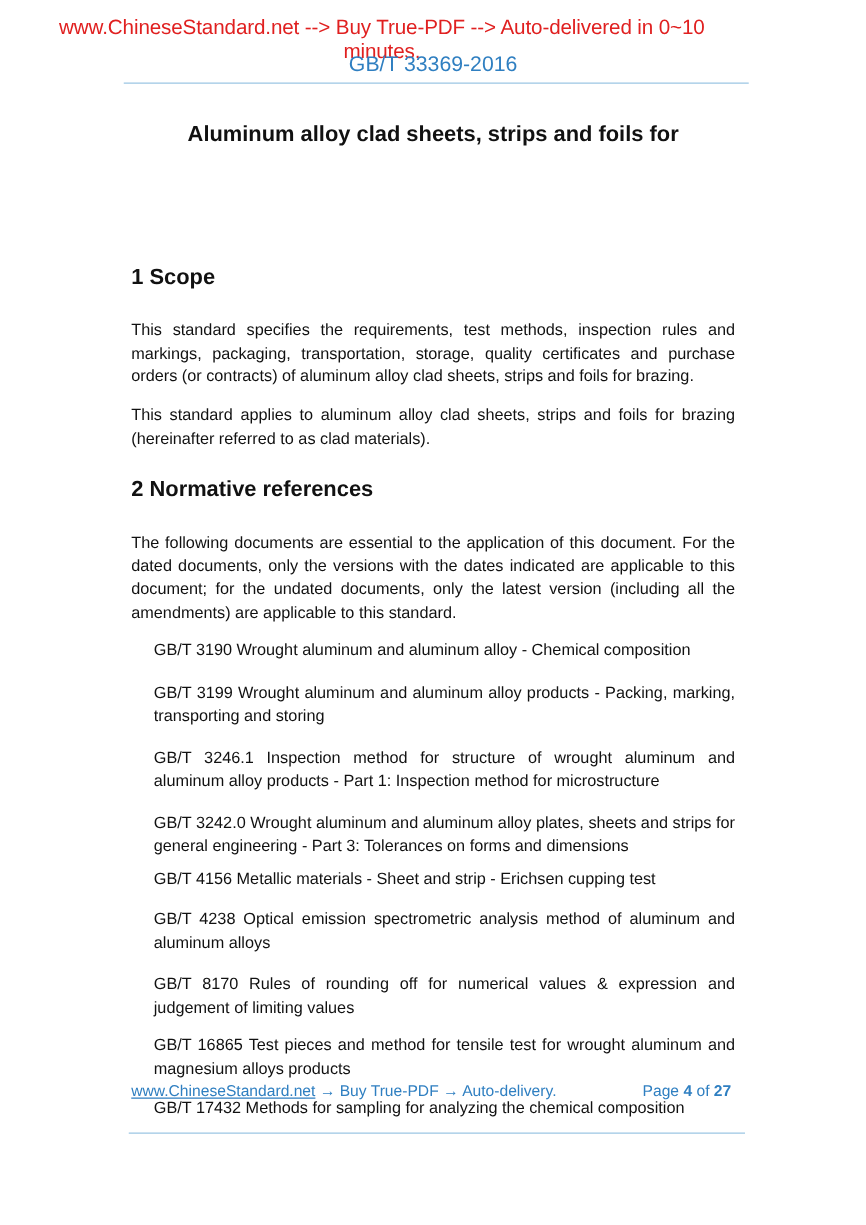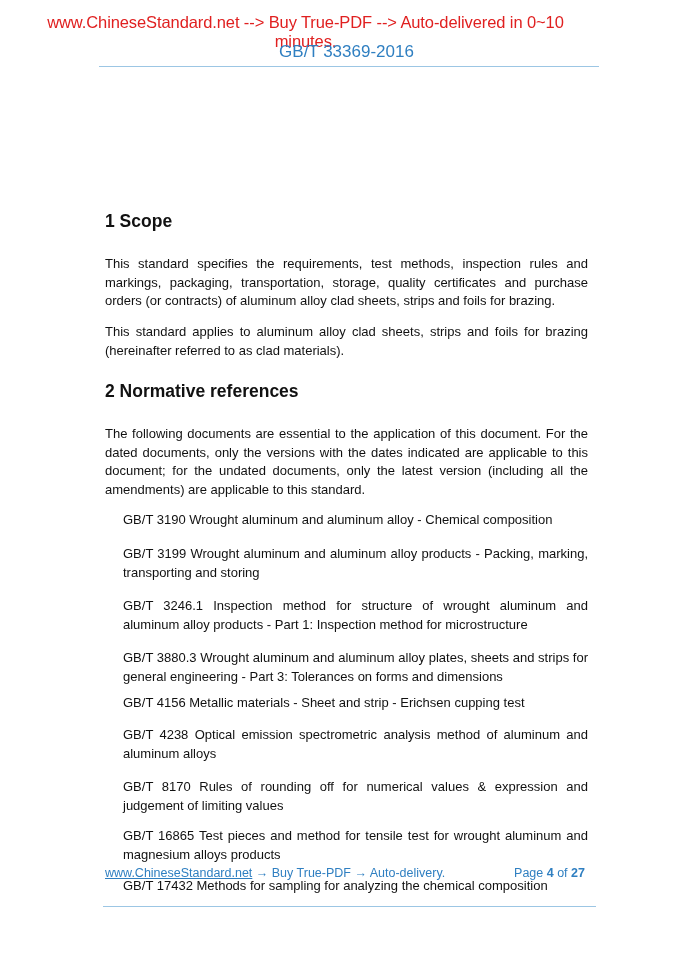--- a/index.html
+++ b/index.html
@@ -18,33 +18,34 @@
     .page b { font-weight: bold; }
   </style>
 </head>
 <body>
 
 <div class="promo">www.ChineseStandard.net --&gt; Buy True-PDF --&gt; Auto-delivered in 0~10 minutes.</div>
 <div class="std-no">GB/T 33369-2016</div>
 <div class="hr-top"></div>
 
 <div class="title">
+  <div>Aluminum alloy clad sheets, strips and foils for</div>
 </div>
 
 <div class="h1" style="top:211px;">1 Scope</div>
 <div class="para" style="top:255px;">This standard specifies the requirements, test methods, inspection rules and markings, packaging, transportation, storage, quality certificates and purchase orders (or contracts) of aluminum alloy clad sheets, strips and foils for brazing.</div>
 <div class="para" style="top:323px;">This standard applies to aluminum alloy clad sheets, strips and foils for brazing (hereinafter referred to as clad materials).</div>
 
 <div class="h1" style="top:381px;">2 Normative references</div>
 <div class="para" style="top:425px;">The following documents are essential to the application of this document. For the dated documents, only the versions with the dates indicated are applicable to this document; for the undated documents, only the latest version (including all the amendments) are applicable to this standard.</div>
 
 <div class="ref" style="top:511px;">GB/T 3190 Wrought aluminum and aluminum alloy - Chemical composition</div>
 <div class="ref" style="top:545px;">GB/T 3199 Wrought aluminum and aluminum alloy products - Packing, marking, transporting and storing</div>
 <div class="ref" style="top:597px;">GB/T 3246.1 Inspection method for structure of wrought aluminum and aluminum alloy products - Part 1: Inspection method for microstructure</div>
-<div class="ref" style="top:649px;">GB/T 3880.3 Wrought aluminum and aluminum alloy plates, sheets and strips for general engineering - Part 3: Tolerances on forms and dimensions</div>
+<div class="ref" style="top:649px;">GB/T 3242.0 Wrought aluminum and aluminum alloy plates, sheets and strips for general engineering - Part 3: Tolerances on forms and dimensions</div>
 <div class="ref" style="top:694px;">GB/T 4156 Metallic materials - Sheet and strip - Erichsen cupping test</div>
 <div class="ref" style="top:726px;">GB/T 4238 Optical emission spectrometric analysis method of aluminum and aluminum alloys</div>
 <div class="ref" style="top:778px;">GB/T 8170 Rules of rounding off for numerical values &amp; expression and judgement of limiting values</div>
 <div class="ref" style="top:827px;">GB/T 16865 Test pieces and method for tensile test for wrought aluminum and magnesium alloys products</div>
 <div class="ref" style="top:877px;">GB/T 17432 Methods for sampling for analyzing the chemical composition</div>
 
 <div class="hr-bot"></div>
 <div class="footer">
   <a>www.ChineseStandard.net</a><span> → Buy True-PDF → Auto-delivery.</span>
   <span class="page">

